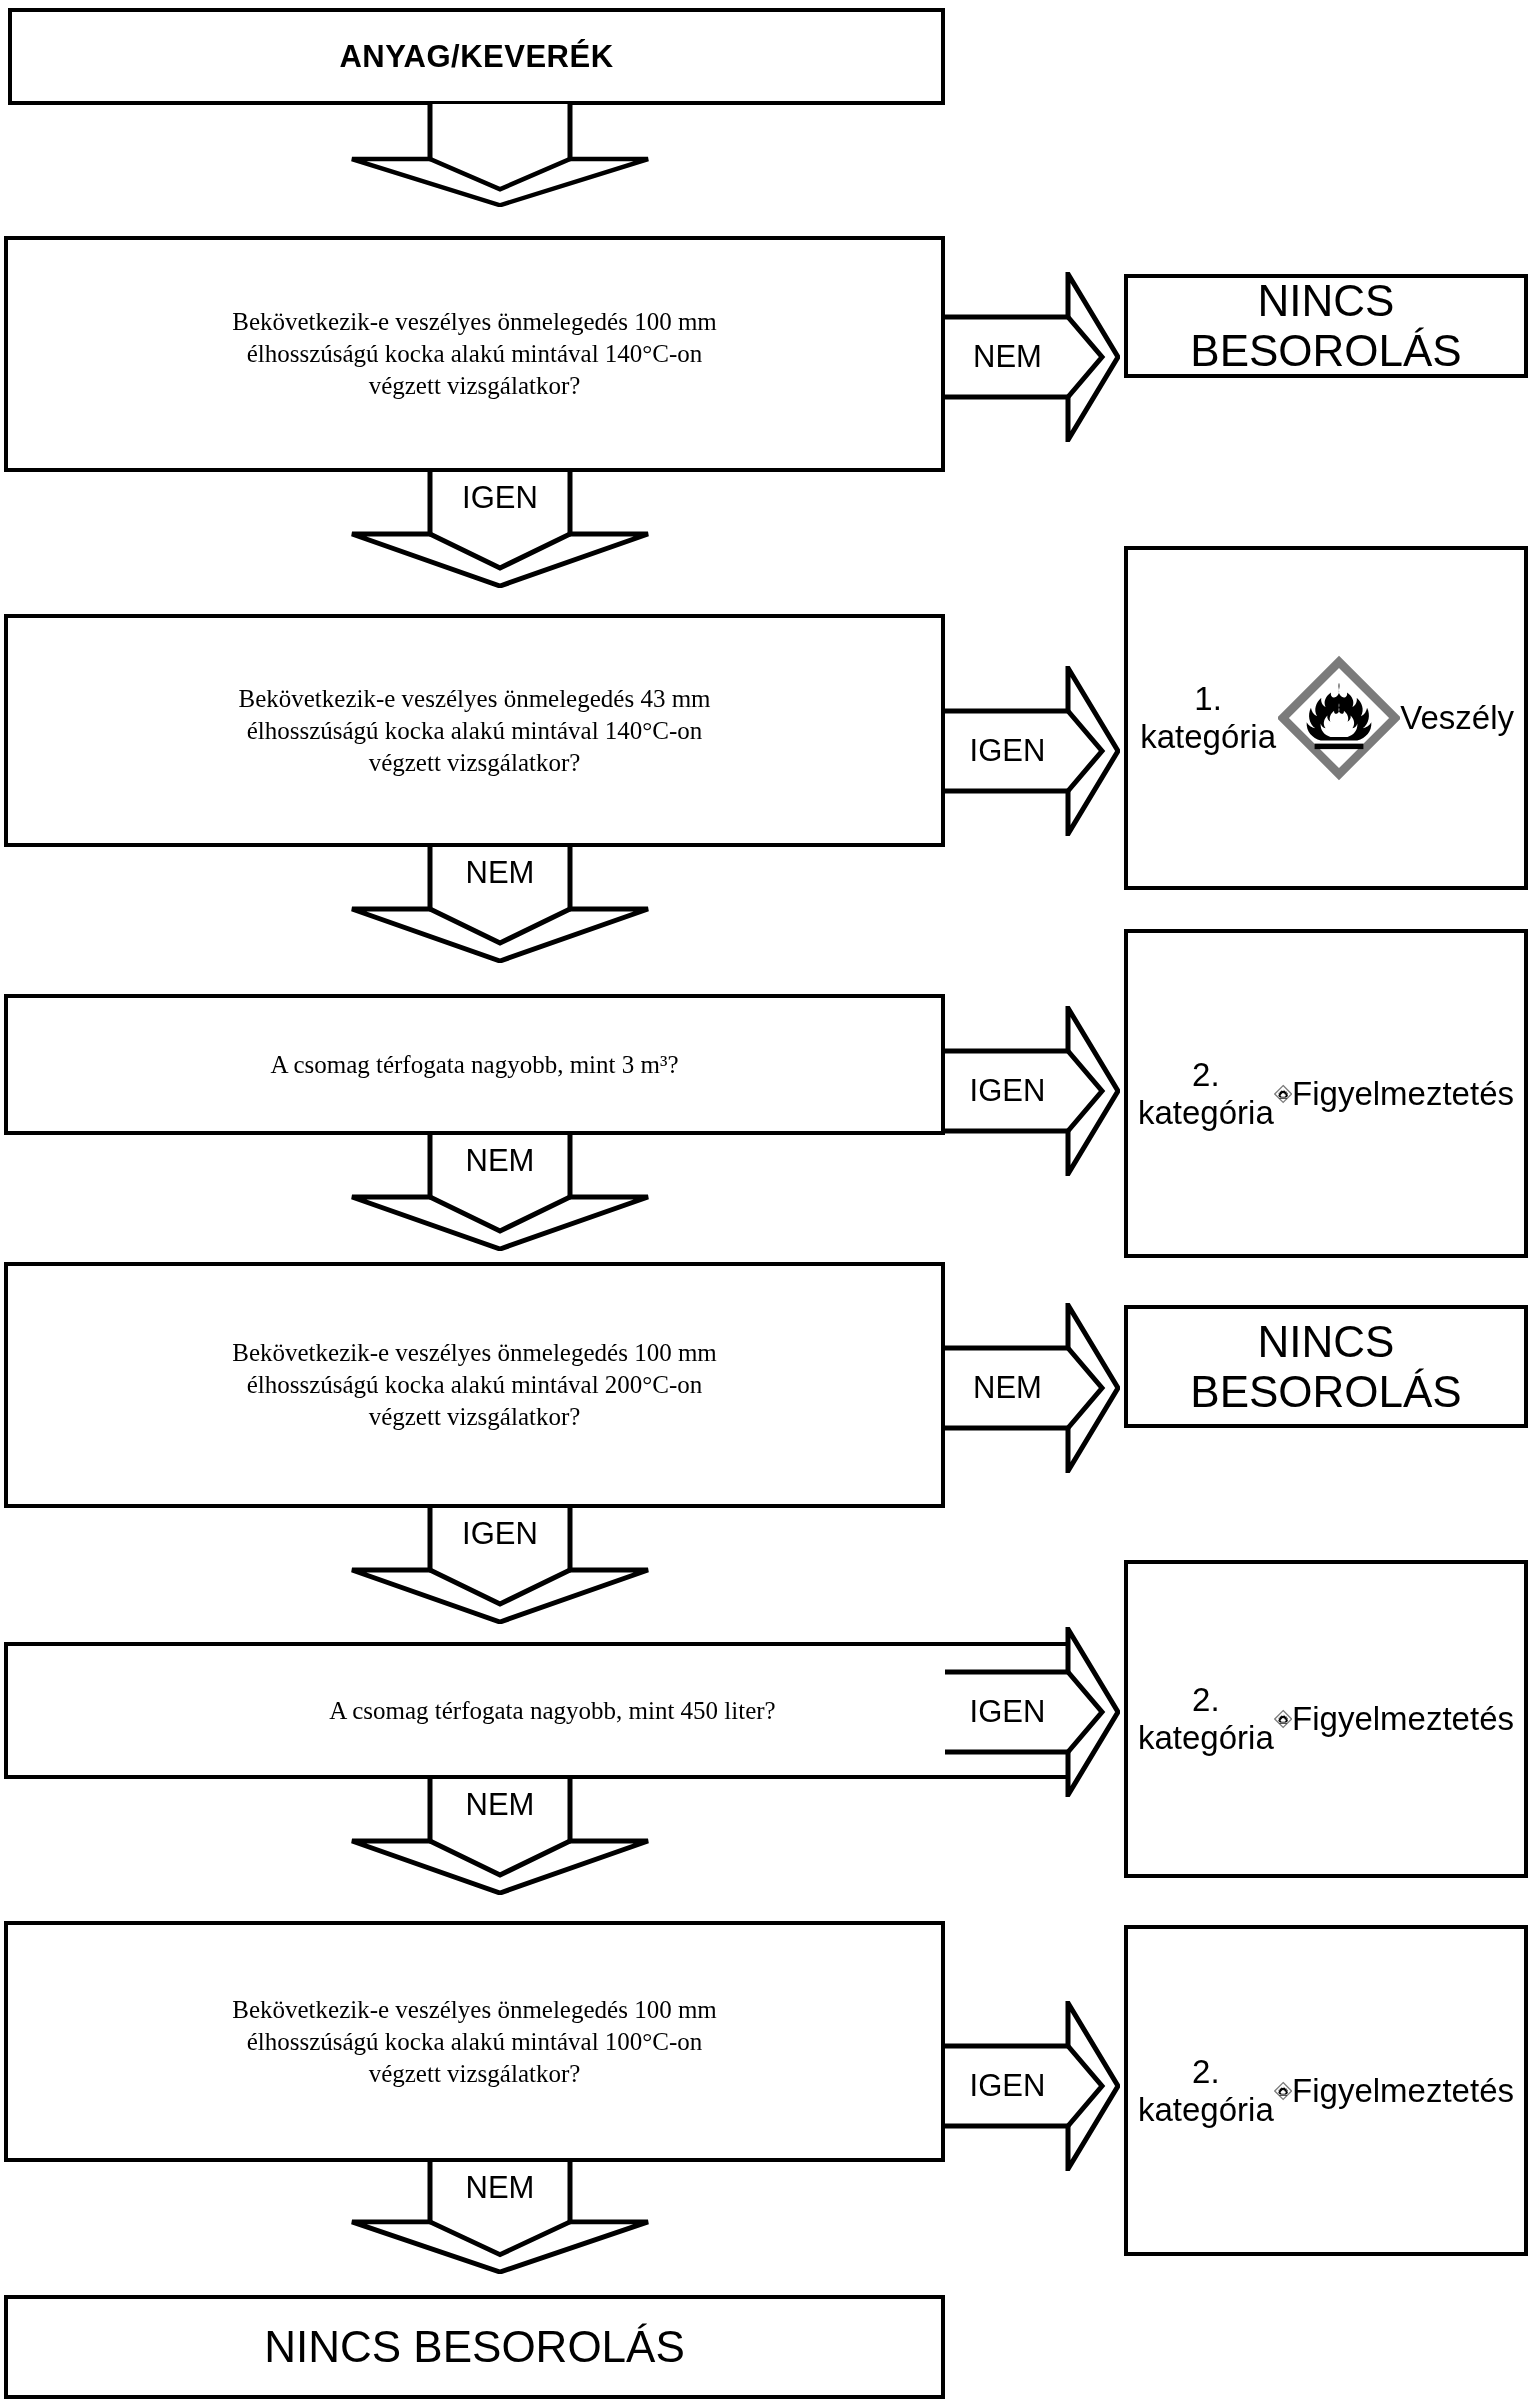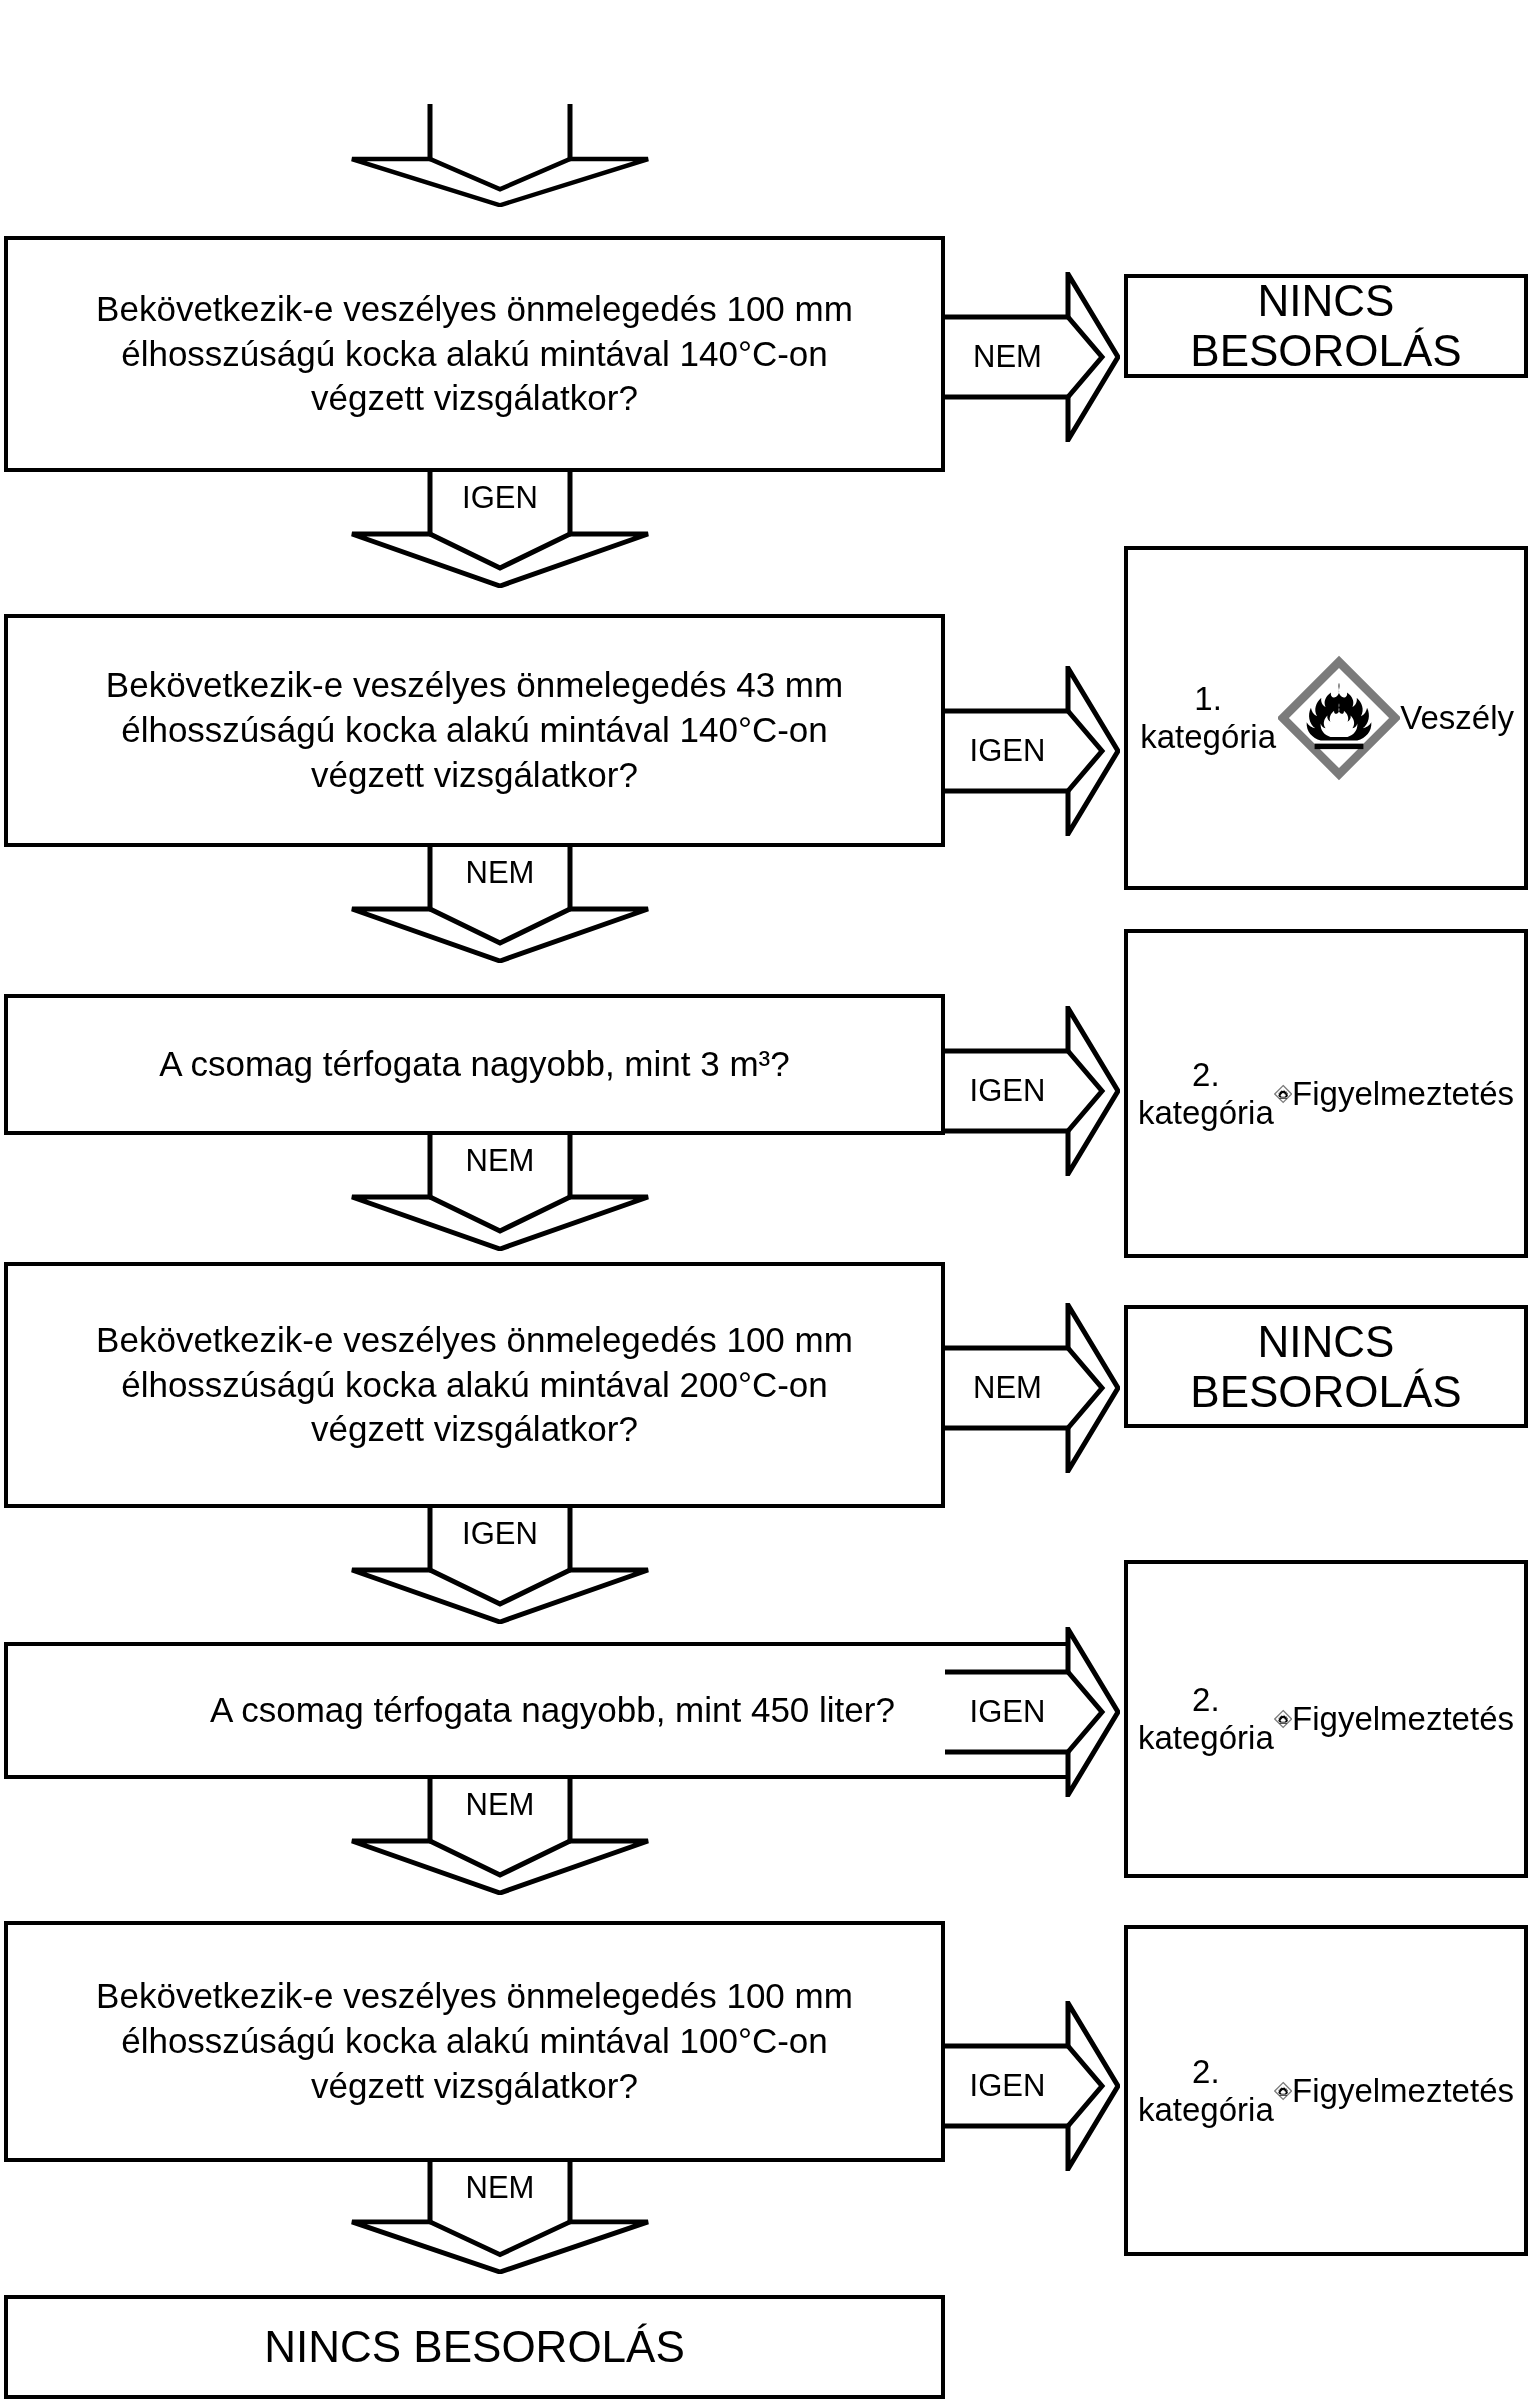--- a/index.html
+++ b/index.html
@@ -19,22 +19,23 @@
     position: absolute;
     box-sizing: border-box;
     background: #ffffff;
     border: 4px solid #000000;
     display: flex;
     align-items: center;
     justify-content: center;
     text-align: center;
   }
   .qtext {
-    font-size: 35px;
+    font-size: 25px;
     line-height: 1.28;
+    font-family: Liberation Serif, serif;
   }
   .start-label {
     font-size: 31px;
     font-weight: bold;
     letter-spacing: 0.5px;
   }
   .result-label {
     font-size: 44px;
   }
   .cat-box {
@@ -85,20 +86,23 @@
     width: 125px;
     text-align: center;
     font-size: 31px;
   }
 </style>
 </head>
 <body>
 
 <div class="canvas">
 
+  <div class="node" style="left:8px; top:8px; width:937px; height:97px;">
+    <div class="start-label">ANYAG/KEVERÉK</div>
+  </div>
 
   <div class="darrow" style="left:350px; top:104px; height:103px;">
     <svg viewBox="0 0 300 116" preserveAspectRatio="none">
       <path d="M80,0 L80,62 L2,62 L150,114 L298,62 L220,62 L220,0" fill="#ffffff" stroke="#000000" stroke-width="5"></path>
       <path d="M80,62 L150,96 L220,62" fill="#ffffff" stroke="#000000" stroke-width="5"></path>
     </svg>
   </div>
 
   <div class="node" style="left:4px; top:236px; width:941px; height:236px;">
     <div class="qtext">

